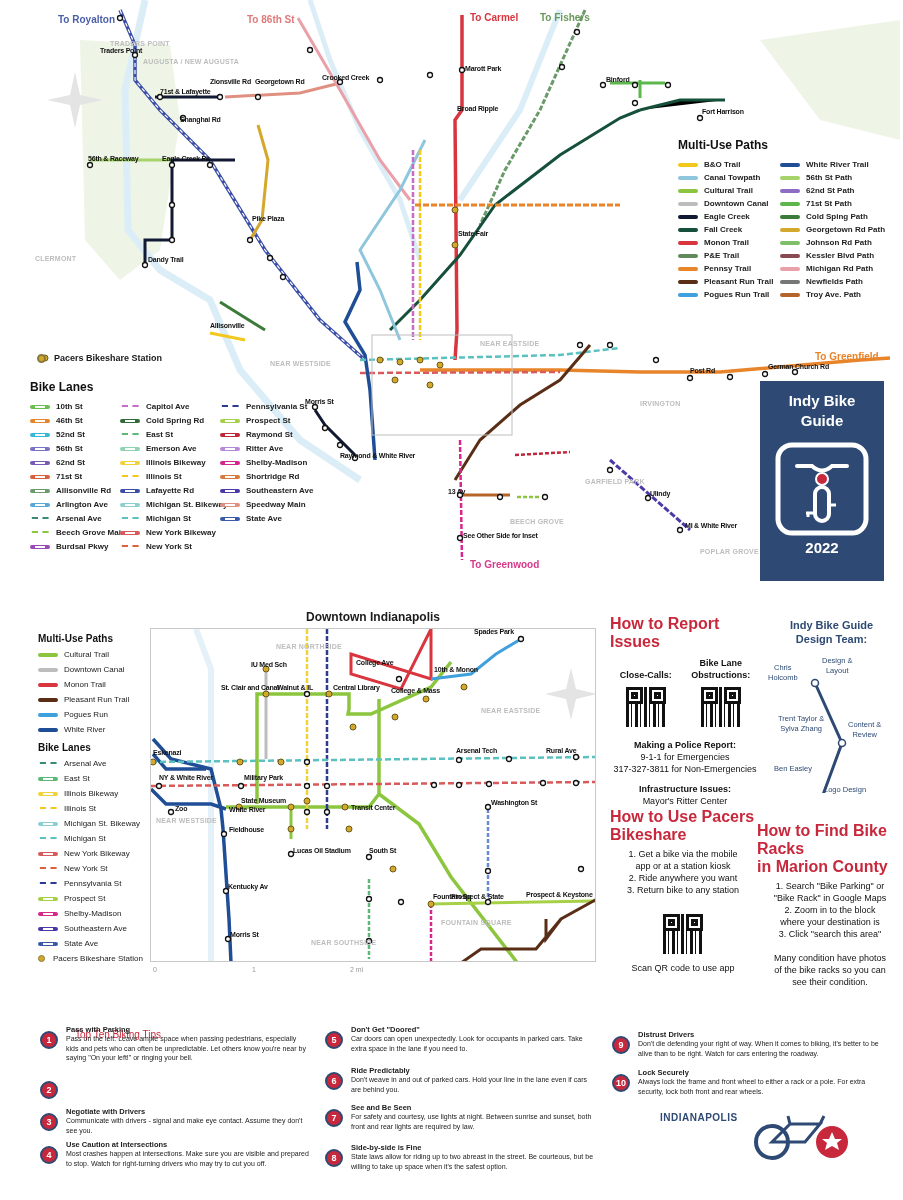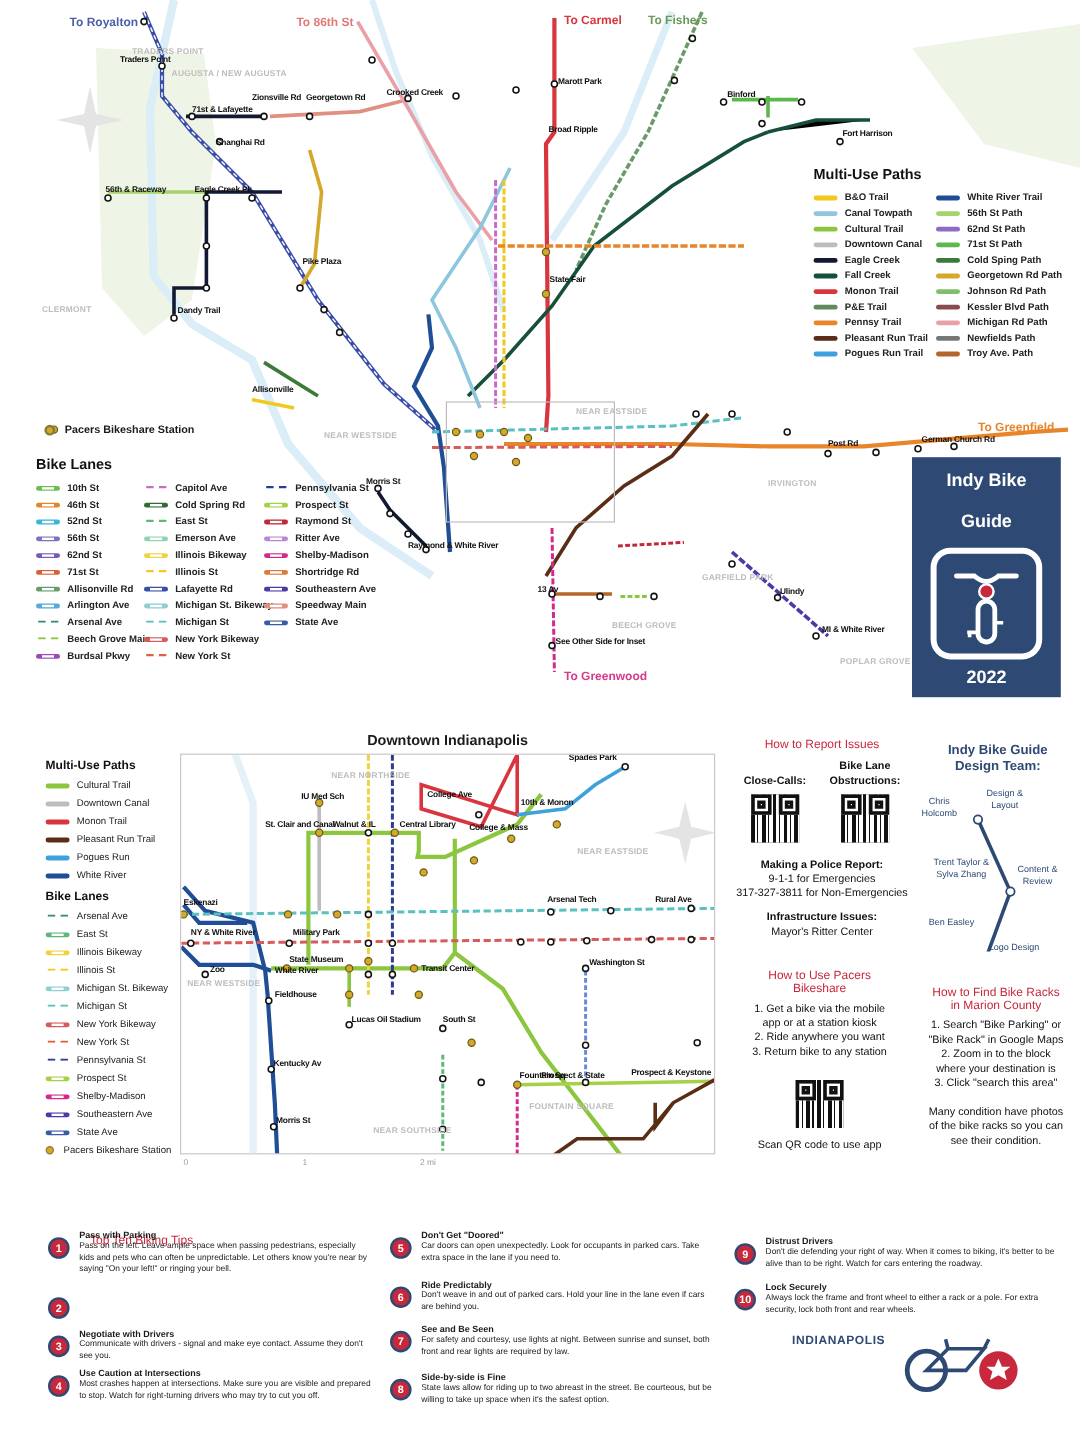--- a/index.html
+++ b/index.html
@@ -13,24 +13,24 @@
 .mup-grid{display:grid;grid-template-columns:96px 110px;row-gap:4px;column-gap:6px;margin-top:8px}
 .li{display:flex;align-items:center;font-size:8px;font-weight:bold;white-space:nowrap;color:#222}
 .sw{display:inline-block;width:20px;height:4px;border-radius:2px;margin-right:6px;flex:none}
 .bl-legend{left:30px;top:380px;width:300px}
 .bl-grid{display:grid;grid-template-columns:90px 100px 100px;row-gap:5px;column-gap:0;margin-top:8px}
 .bsw{display:inline-block;width:20px;height:4px;margin-right:6px;flex:none;border-radius:2px;position:relative}
 .bsw.dash{background:transparent!important;border-top:2px dashed}
 .bsw.hollow::after{content:"";position:absolute;left:5px;right:5px;top:1px;height:2px;background:#fff}
 .guide{left:760px;top:381px;width:124px;height:200px;background:#2e4a74;color:#fff;text-align:center}
 .guide .t{font-size:15px;font-weight:bold;line-height:20px;margin-top:10px}
-.guide .y{font-size:15px;font-weight:bold;position:absolute;bottom:8px;left:0;right:0}
+.guide .y{font-size:15px;font-weight:bold;position:absolute;bottom:25px;left:0;right:0}
 .dl-legend{left:38px;top:633px;width:110px}
 .dl-legend .li{font-size:8px;font-weight:normal;margin-bottom:6px}
-.red-h{color:#c8283c;font-weight:normal;font-size:10px;text-align:center}
+.red-h{color:#c8283c;font-weight:bold;font-size:16px;}
 .info{font-size:9px;text-align:center;line-height:12px;color:#111}
 .qr{width:40px;height:40px;background:
  repeating-linear-gradient(90deg,#111 0 3px,#fff 3px 5px,#111 5px 6px,#fff 6px 9px),#111;position:relative;margin:0 auto}
 .qr::before,.qr::after{content:"";position:absolute;width:11px;height:11px;border:3px solid #111;background:#fff;box-shadow:inset 0 0 0 2px #fff,inset 0 0 0 5px #111}
 .qr::before{left:0;top:0}.qr::after{right:0;top:0}
 .tip{position:absolute;display:flex;gap:8px;width:270px}
 .tip .num{flex:none;width:18px;height:18px;border-radius:50%;background:#c8283c;border:2px solid #2e4a74;color:#fff;font-size:9px;font-weight:bold;display:flex;align-items:center;justify-content:center;margin-top:6px}
 .tip .h{font-size:7.5px;font-weight:bold}
 .tip .b{font-size:7px;line-height:9.5px;color:#222}
 .team{left:760px;top:618px;width:143px}
@@ -432,21 +432,21 @@
       </div>
       <div class="li">
         <span class="bsw dash" style="background:#e0603a;border-color:#e0603a"></span>
         <span>New York St</span>
       </div>
     </div>
 </div>
 
 <div class="abs guide">
   <div class="t">Indy Bike</div>
-  <div class="t" style="margin-top:14px">Guide</div>
+  <div class="t" style="margin-top:0">Guide</div>
   <svg width="100" height="100" viewBox="0 0 100 100" style="margin-top:8px">
     <rect x="6" y="6" width="88" height="88" rx="14" fill="none" stroke="#fff" stroke-width="5"></rect>
     <path d="M25 27 L40 27 Q50 36 60 27 L75 27" stroke="#fff" stroke-width="4" fill="none" stroke-linecap="round"></path>
     <circle cx="50" cy="40" r="6" fill="#c8283c" stroke="#fff" stroke-width="2"></circle>
     <rect x="43" y="48" width="14" height="34" rx="7" fill="none" stroke="#fff" stroke-width="4"></rect>
     <path d="M57 66 L64 66 M43 74 L34 74 M36 74 L36 78" stroke="#fff" stroke-width="3"></path>
   </svg>
   <div class="y">2022</div>
 </div>
 

